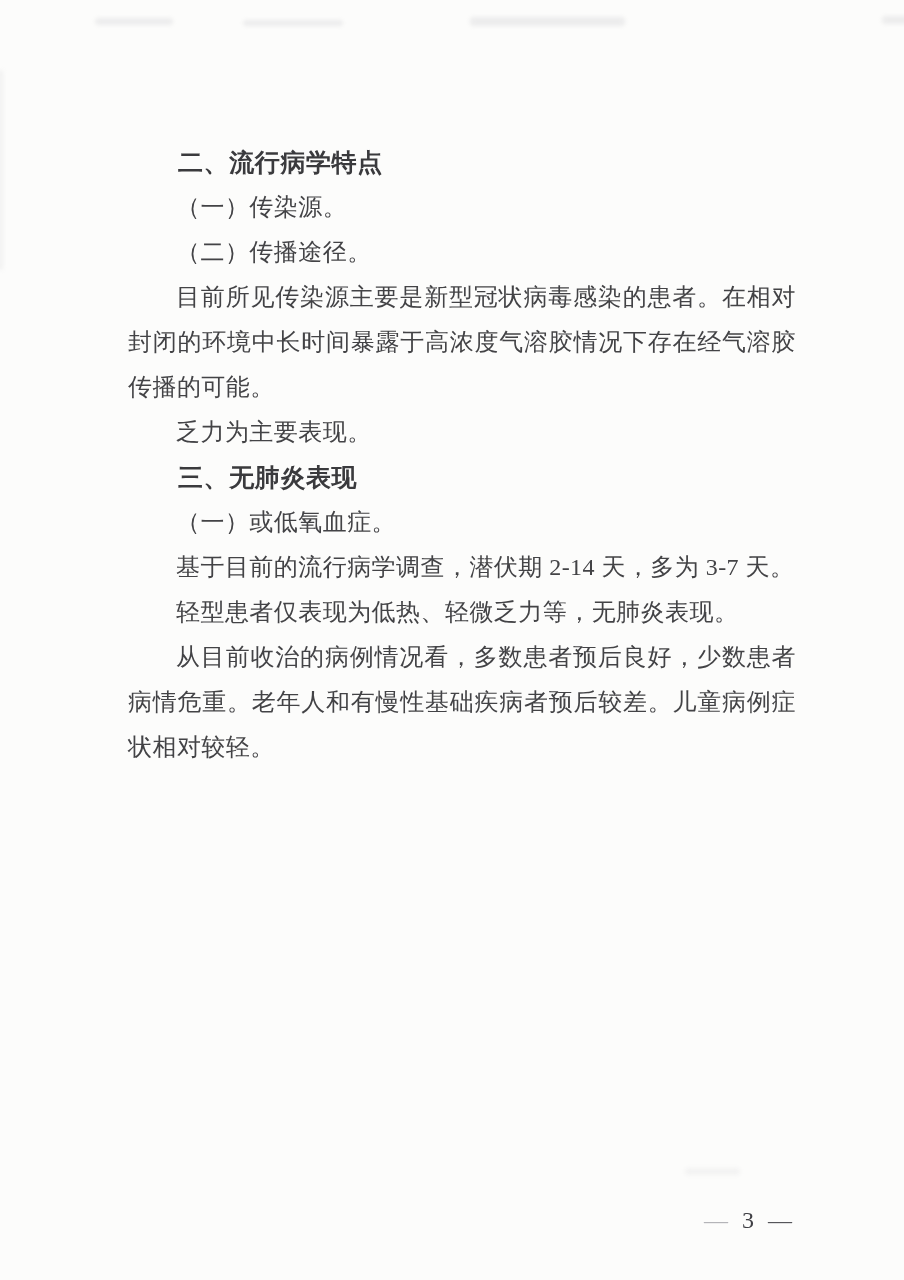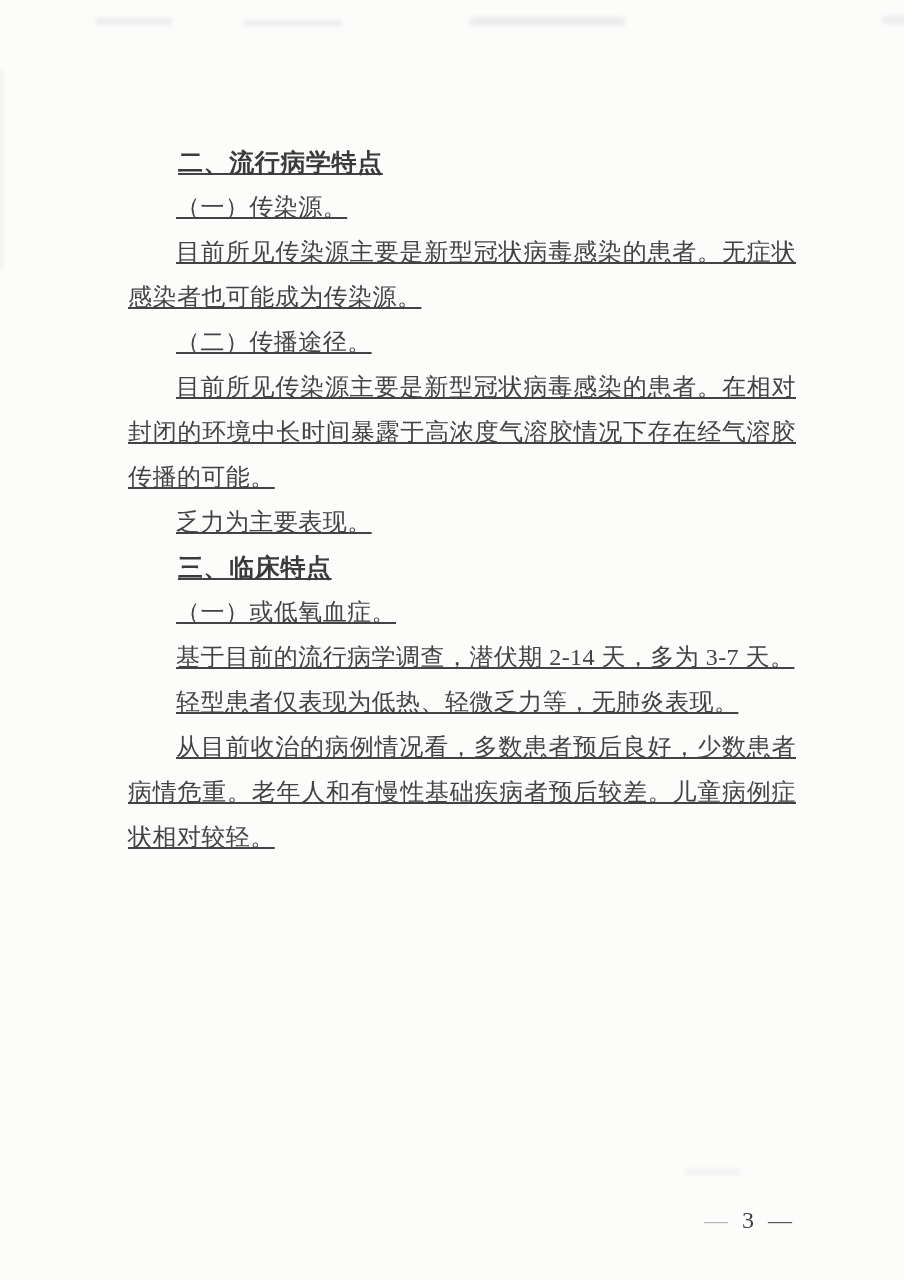--- a/index.html
+++ b/index.html
@@ -38,21 +38,20 @@
   .doc {
     position: absolute;
     left: 128px;
     top: 140px;
     width: 668px;
     color: #434346;
     font-size: 24px;
     letter-spacing: 0.45px;
     line-height: 45px;
     text-align: justify;
-    text-decoration: underline;
   }
   .doc p, .doc h2 {
     margin: 0;
     padding: 0;
     text-indent: 2em;
   }
   .heading {
     font-family: "Liberation Sans", sans-serif;
     font-weight: 700;
     font-size: 25px;
@@ -86,25 +85,24 @@
   <div class="artifact a1"></div>
   <div class="artifact a2"></div>
   <div class="artifact a3"></div>
   <div class="artifact a4"></div>
   <div class="artifact a5"></div>
   <div class="artifact a6"></div>
 
   <main class="doc">
     <h2 class="heading">二、流行病学特点</h2>
     <p class="sub">（一）传染源。</p>
-    <p class="para">目前所见传染源主要是新型冠状病毒感染的患者。无症状感染者也可能成为传染源。</p>
     <p class="sub">（二）传播途径。</p>
     <p class="para">目前所见传染源主要是新型冠状病毒感染的患者。在相对封闭的环境中长时间暴露于高浓度气溶胶情况下存在经气溶胶传播的可能。</p>
     <p class="para">乏力为主要表现。</p>
-    <h2 class="heading">三、临床特点</h2>
+    <h2 class="heading">三、无肺炎表现</h2>
     <p class="sub">（一）或低氧血症。</p>
     <p class="para">基于目前的流行病学调查，潜伏期 2-14 天，多为 3-7 天。</p>
     <p class="para">轻型患者仅表现为低热、轻微乏力等，无肺炎表现。</p>
     <p class="para">从目前收治的病例情况看，多数患者预后良好，少数患者病情危重。老年人和有慢性基础疾病者预后较差。儿童病例症状相对较轻。</p>
   </main>
 
   <footer class="footer">
     <span class="dash-left">—</span>
     <span class="page-num">3</span>
     <span class="dash-right">—</span>

